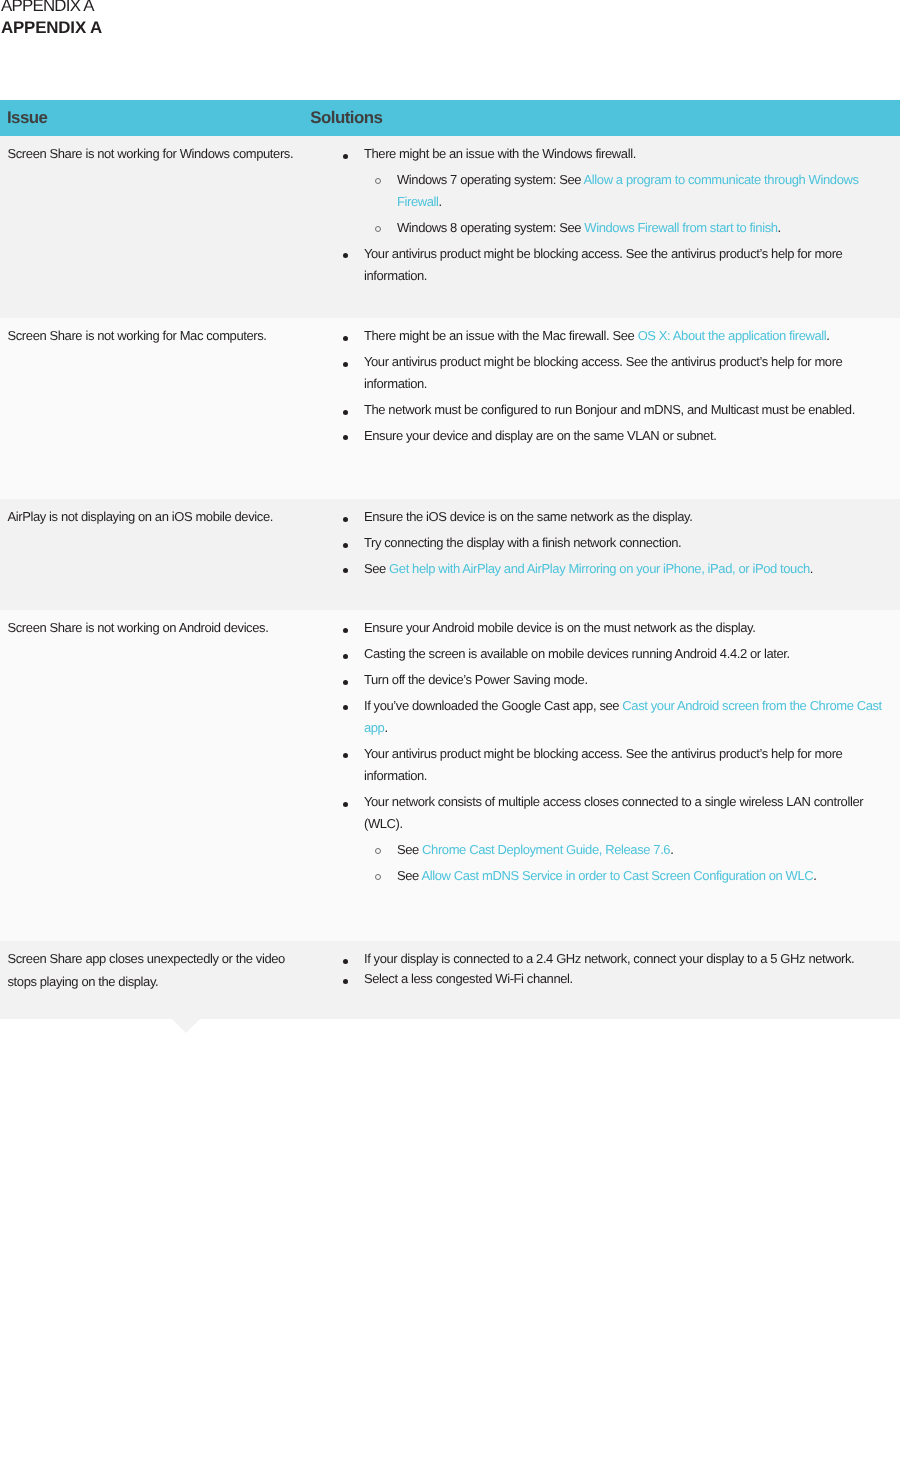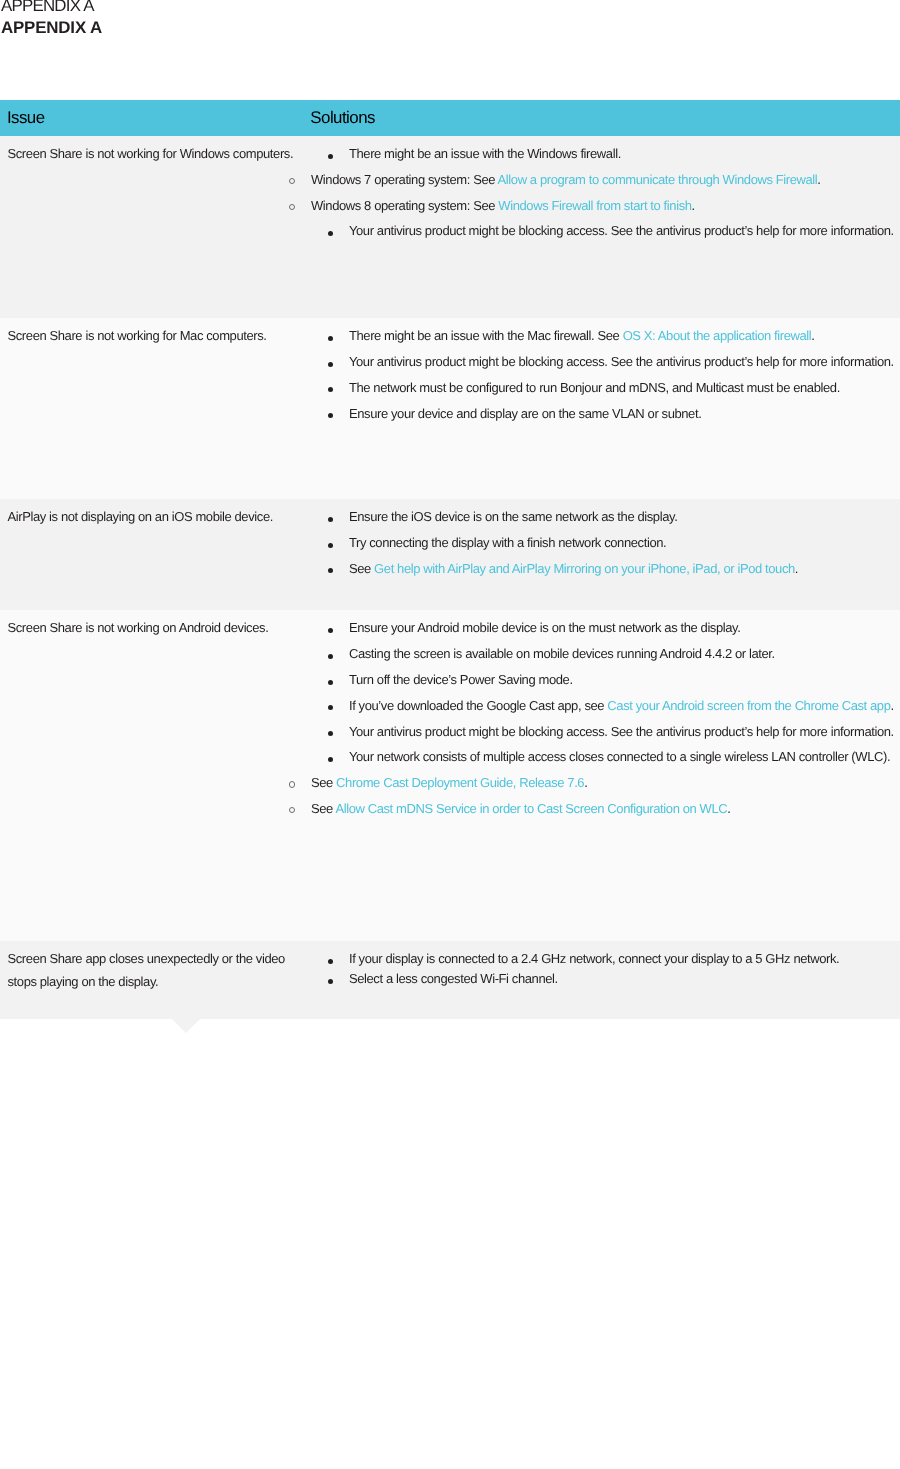--- a/index.html
+++ b/index.html
@@ -8,37 +8,37 @@
        font-family:"Liberation Sans",sans-serif;
        -webkit-font-smoothing:antialiased;text-rendering:geometricPrecision;}
   .page{position:relative;width:900px;height:1053px;overflow:hidden;transform:translateZ(0);}
 
   .pg-header{position:absolute;left:1px;top:-5px;font-size:16.9px;line-height:22px;color:#231f20;letter-spacing:-0.78px;}
   .pg-header.bold{top:17px;font-weight:bold;letter-spacing:-0.17px;}
 
   .tbl{position:absolute;left:0px;top:99.6px;width:902px;border-collapse:collapse;table-layout:fixed;}
   .tbl col.c1{width:302.7px;}
   .tbl col.c2{width:597px;}
-  .tbl th{background:#4ec3db;color:#000000;font-size:16.9px;line-height:22px;font-weight:normal;
+  .tbl th{background:#4ec3db;color:#404040;font-size:16.9px;line-height:22px;font-weight:bold;
           text-align:left;padding:7.4px 7px 0px 6.9px;vertical-align:top;letter-spacing:-0.55px;height:36px;box-sizing:border-box;}
   .tbl td{font-size:13px;line-height:22.3px;color:#231f20;vertical-align:top;
           padding:7.4px 1.65px 0px 7.5px;letter-spacing:-0.4px;box-sizing:border-box;}
   .tbl td.c1{padding-right:5.5px;}
   .tbl tr.ra td{background:#f2f2f2;}
   .tbl tr.rh{height:36px;}
   .tbl tr.r0{height:182.2px;} .tbl tr.r1{height:181.1px;} .tbl tr.r2{height:111.1px;}
   .tbl tr.r3{height:330.9px;} .tbl tr.r4{height:77.8px;}
   .tbl tr.r4 ul.sol li{margin-bottom:-2.5px;}
   .tbl tr.rb td{background:#fafafa;}
 
   ul.sol{list-style:none;margin:0;padding:0;}
   ul.sol li{position:relative;margin:0 0 3.5px 0;padding:0;}
   ul.sol li:last-child{margin-bottom:0;}
-  ul.sol li.l1{margin-left:38px;}
-  ul.sol li.l2{}
+  ul.sol li.l1{margin-left:53px;}
+  ul.sol li.l2{margin-left:86.0px;}
   ul.sol li.l1:before{content:"";position:absolute;left:-21.0px;top:10.6px;width:5.0px;height:5.0px;border-radius:50%;background:#231f20;}
   ul.sol li.l2:before{content:"";position:absolute;left:-21.75px;top:9.3px;width:6.1px;height:6.1px;border-radius:50%;border:1.0px solid #6d6e71;box-sizing:border-box;}
   .lnk{color:#4ec3db;text-decoration:none;}
 
   .pointer{position:absolute;left:172.2px;top:1018.5px;width:0;height:0;
            border-left:14.1px solid transparent;border-right:14.1px solid transparent;
            border-top:14.3px solid #f2f2f2;z-index:5;}
 
   .footer{position:absolute;left:0;top:1453.5px;width:900px;font-size:16.6px;line-height:20px;color:#231f20;letter-spacing:-0.5px;}
   .footer .num{position:absolute;left:0.8px;top:0;}

